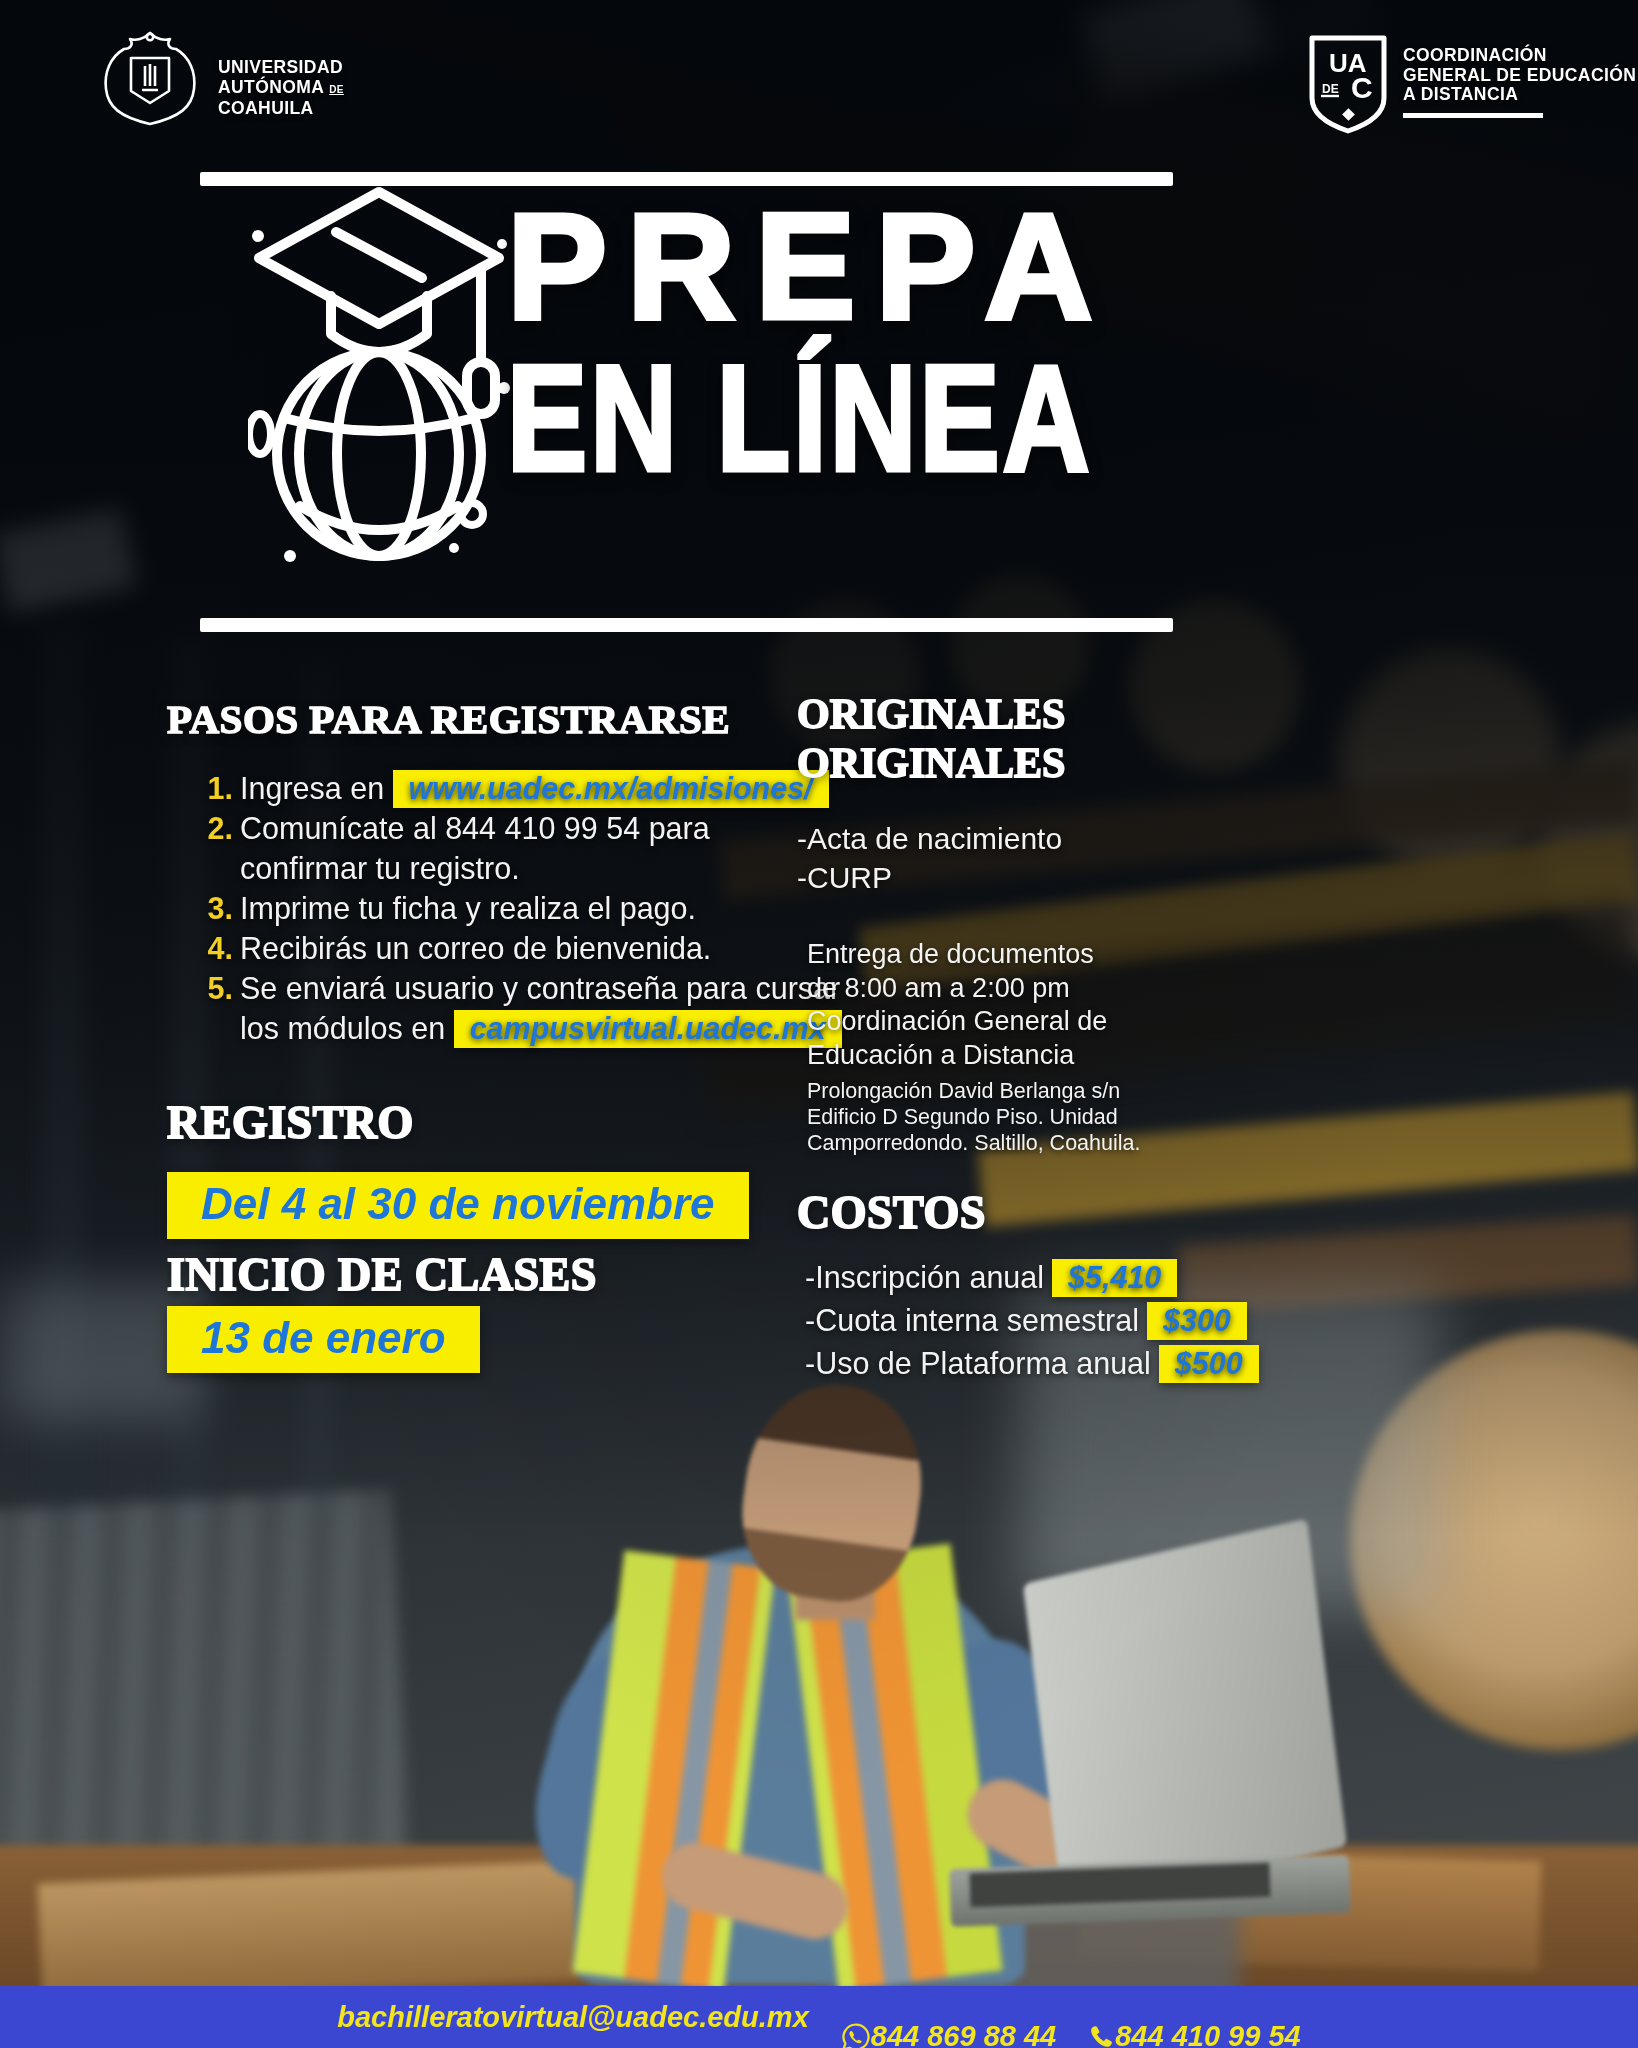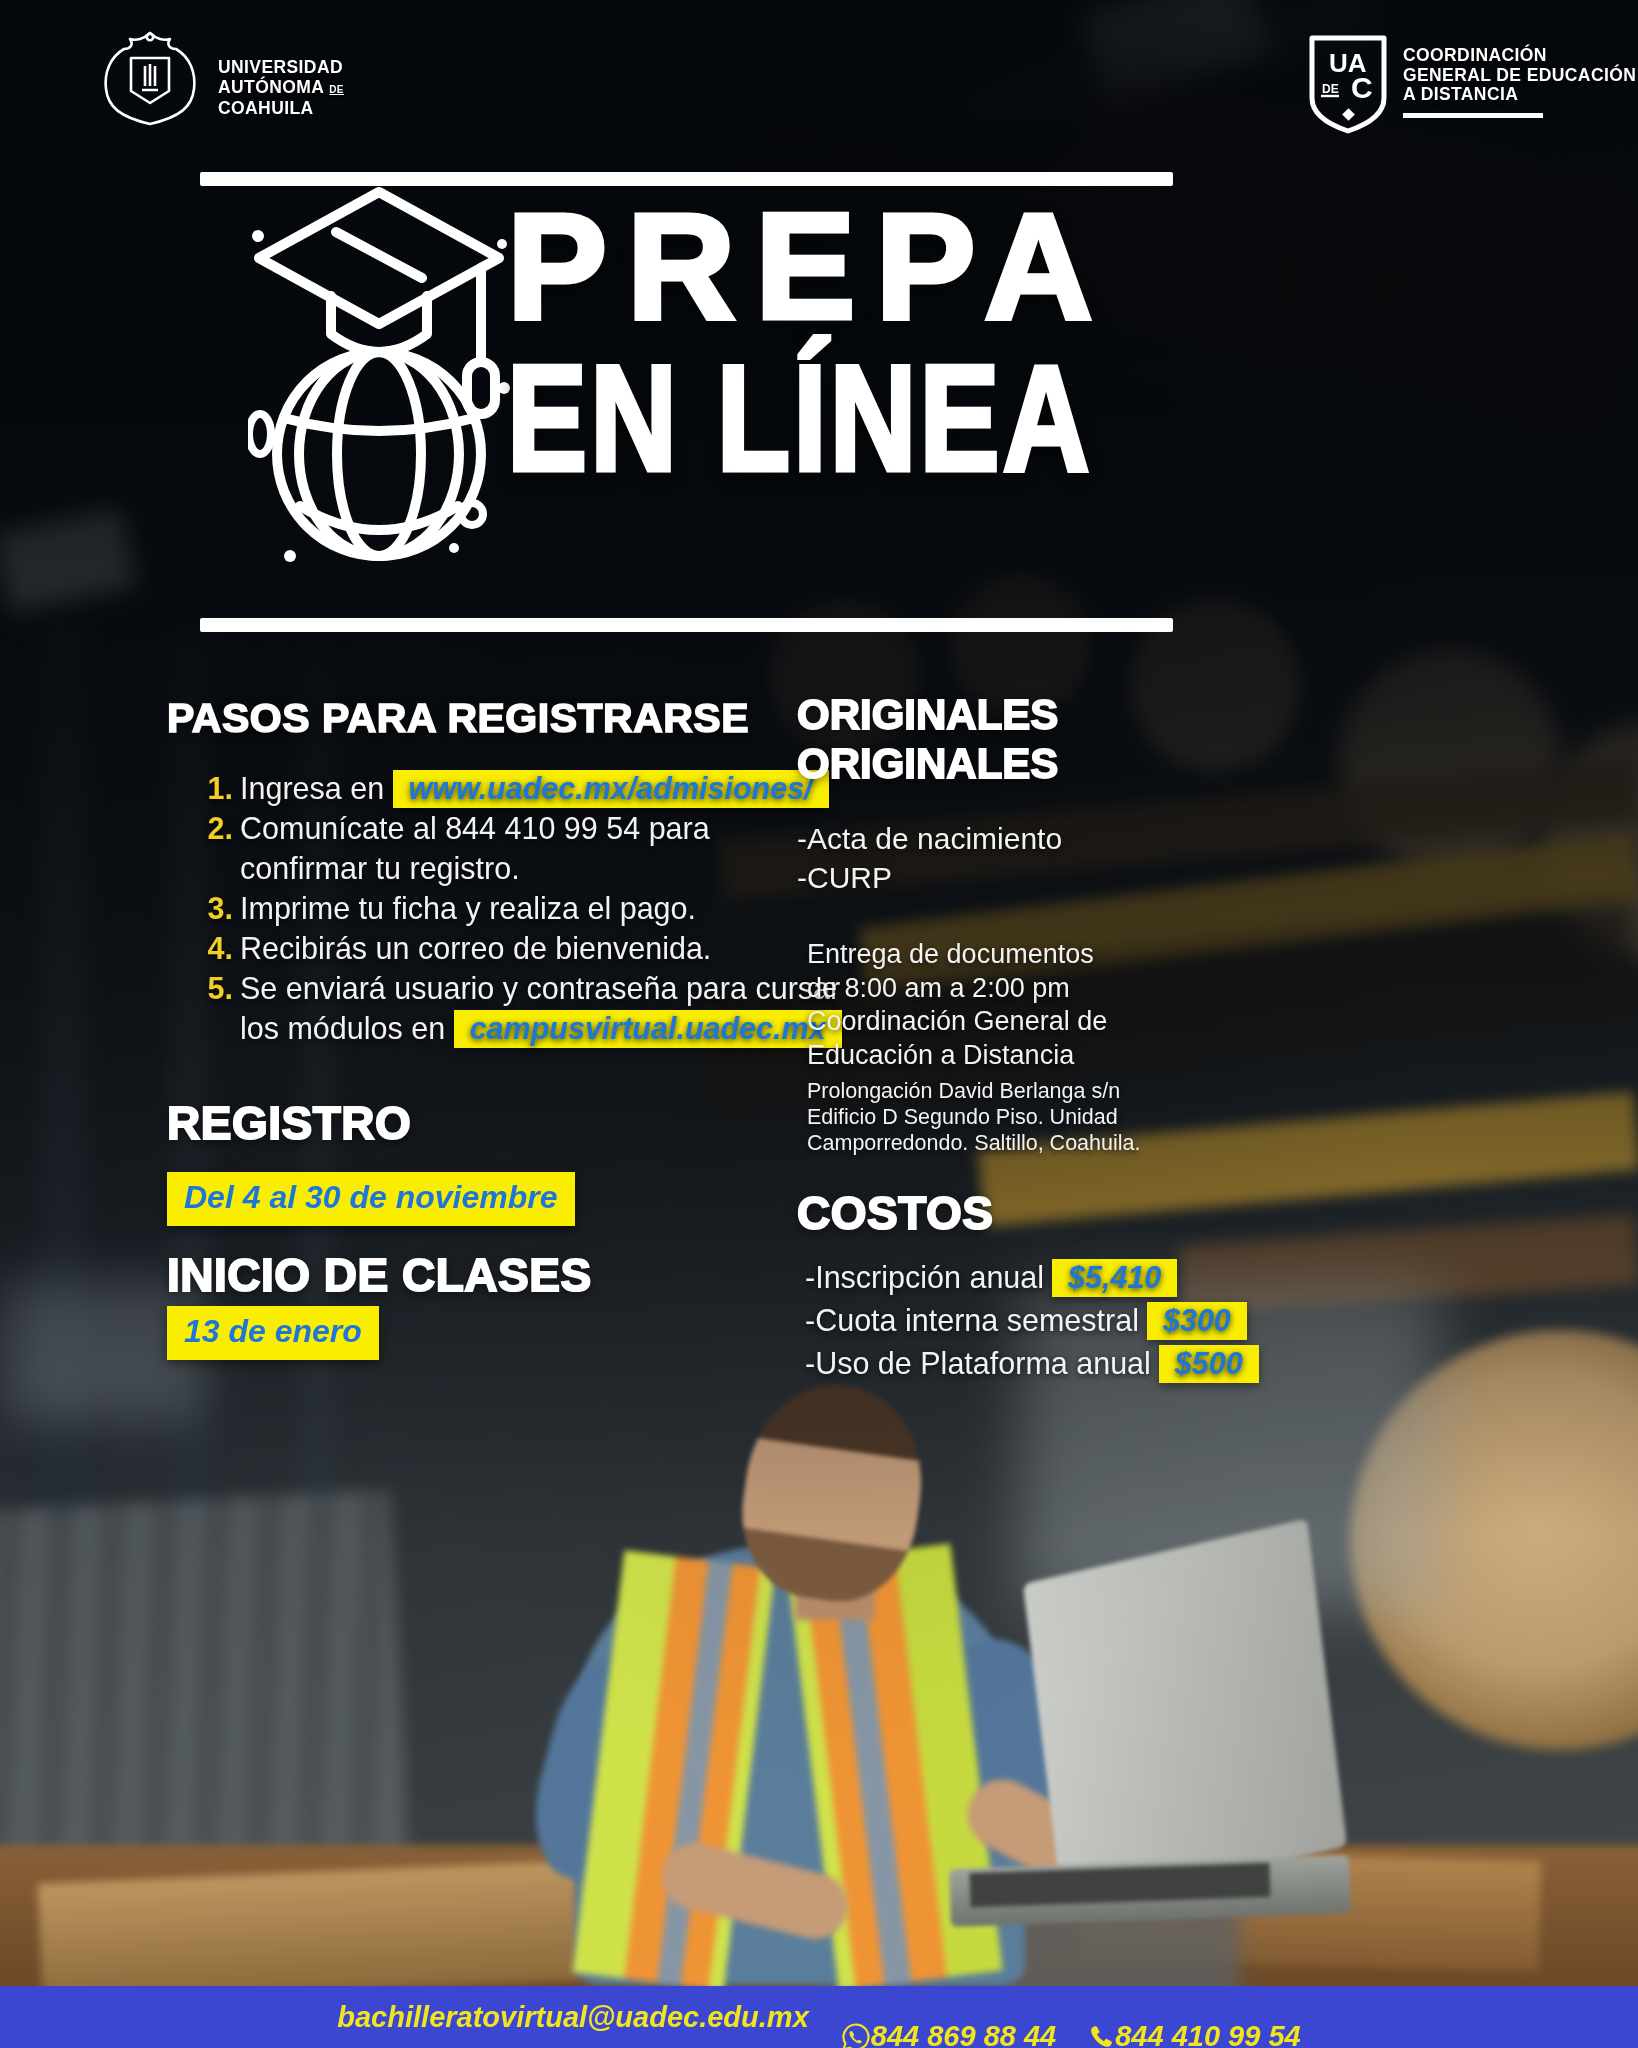--- a/index.html
+++ b/index.html
@@ -5,36 +5,36 @@
   html,body{margin:0;padding:0;background:#000;}
   .poster{position:relative;width:1638px;height:2048px;overflow:hidden;
     background:linear-gradient(170deg,#07090d 0%,#0b0f14 22%,#12171c 40%,#1d2329 55%,#2e3438 70%,#3a4043 85%,#454a4c 100%);
     font-family:"Liberation Sans",sans-serif;color:#fff;}
   .s{position:absolute;}
   .bg{position:absolute;inset:0;overflow:hidden;}
   .scrim{position:absolute;inset:0;
     background:linear-gradient(180deg,rgba(4,7,11,.90) 0%,rgba(4,7,11,.87) 20%,rgba(6,9,13,.80) 34%,rgba(8,11,15,.60) 46%,rgba(10,13,17,.40) 56%,rgba(10,13,17,.20) 64%,rgba(0,0,0,0) 75%),
     radial-gradient(ellipse at 50% 18%,rgba(0,0,0,.25),transparent 60%);}
   .content{position:absolute;inset:0;z-index:5;margin-left:45px;}
-  .blk{font-weight:bold;color:#fff;-webkit-text-stroke:2px #fff;margin:0;text-shadow:0 3px 10px rgba(0,0,0,.6);}
+  .blk{font-weight:bold;color:#fff;-webkit-text-stroke:2px #fff;margin:0;text-shadow:0 3px 10px rgba(0,0,0,.6);font-family:Liberation Serif, serif;}
   .hdr-txt{font-weight:bold;font-size:17.5px;line-height:19.5px;letter-spacing:.4px;text-shadow:0 2px 5px rgba(0,0,0,.7);}
   .de-small{font-size:10px;text-decoration:underline;margin-left:5px;font-weight:bold;}
   .bar{position:absolute;background:#fff;height:14px;width:973px;left:155px;border-radius:2px;}
   .headline{position:absolute;left:462px;top:190px;font-size:150px;line-height:152px;font-weight:bold;
     -webkit-text-stroke:5px #fff;letter-spacing:20px;white-space:nowrap;margin:0;text-shadow:0 6px 18px rgba(0,0,0,.55);}
   .headline .l2{display:inline-block;transform:scaleX(.80);transform-origin:left center;letter-spacing:4px;}
   .h-sec{position:absolute;font-size:41px;-webkit-text-stroke:1.6px #fff;letter-spacing:.5px;}
   .h-mid{position:absolute;font-size:46px;-webkit-text-stroke:2px #fff;letter-spacing:.5px;}
   .body-txt{color:#f3f3f3;text-shadow:0 2px 6px rgba(0,0,0,.75);}
   .steps{position:absolute;left:122px;top:768px;font-size:30.5px;line-height:40px;list-style:none;margin:0;padding:0;width:700px;}
   .steps li{display:grid;grid-template-columns:66px 1fr;column-gap:7px;}
   .steps .num{color:var(--number-yellow);font-weight:bold;text-align:right;text-shadow:0 2px 5px rgba(0,0,0,.8);}
   .hl{background:var(--highlight-yellow);color:var(--link-blue);font-style:italic;font-weight:bold;
     padding:1px 16px 3px;box-shadow:0 3px 9px rgba(0,0,0,.45);white-space:nowrap;}
-  .hl-box{position:absolute;font-size:32px;display:inline-block;padding:7px 17px 10px;font-style:italic;font-weight:bold;
+  .hl-box{position:absolute;font-size:44px;display:inline-block;padding:7px 34px 10px;font-style:italic;font-weight:bold;
     background:var(--highlight-yellow);color:var(--link-blue);box-shadow:0 4px 10px rgba(0,0,0,.45);white-space:nowrap;}
   .doclist{position:absolute;left:752px;top:820px;font-size:30px;line-height:38.5px;list-style:none;margin:0;padding:0;}
   .entrega{position:absolute;left:762px;top:938px;font-size:27px;line-height:33.5px;}
   .addr{position:absolute;left:762px;top:1078px;font-size:21.5px;line-height:26px;}
   .costlist{position:absolute;left:760px;top:1256px;font-size:30.5px;line-height:43px;list-style:none;margin:0;padding:0;}
   .costlist .hl{margin-left:8px;}
   .ftr{position:absolute;left:0;top:1986px;width:1638px;height:62px;background:var(--footer-blue);
     display:flex;align-items:center;justify-content:center;gap:32px;font-size:29px;font-weight:bold;font-style:italic;
     color:var(--footer-yellow);z-index:6;}
   .f-item{display:flex;align-items:center;margin-top:39px;}

